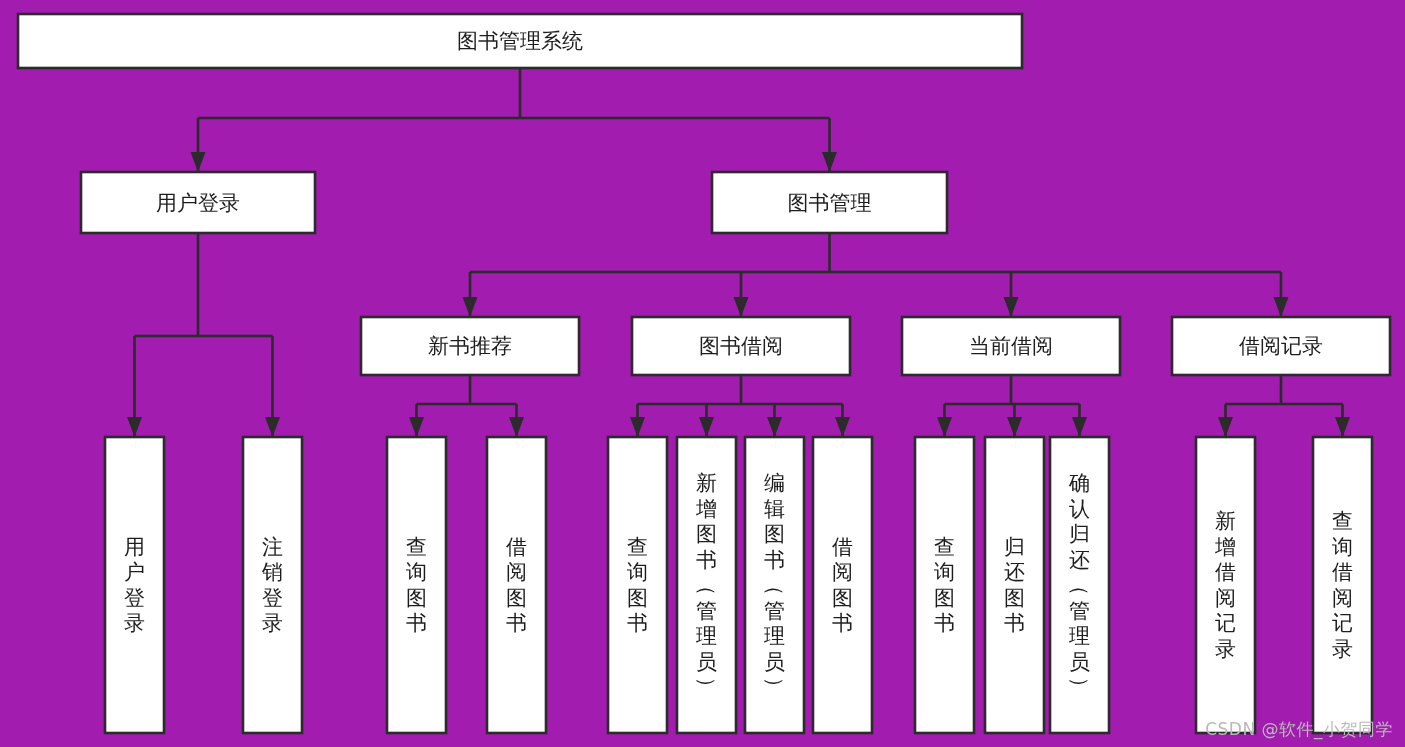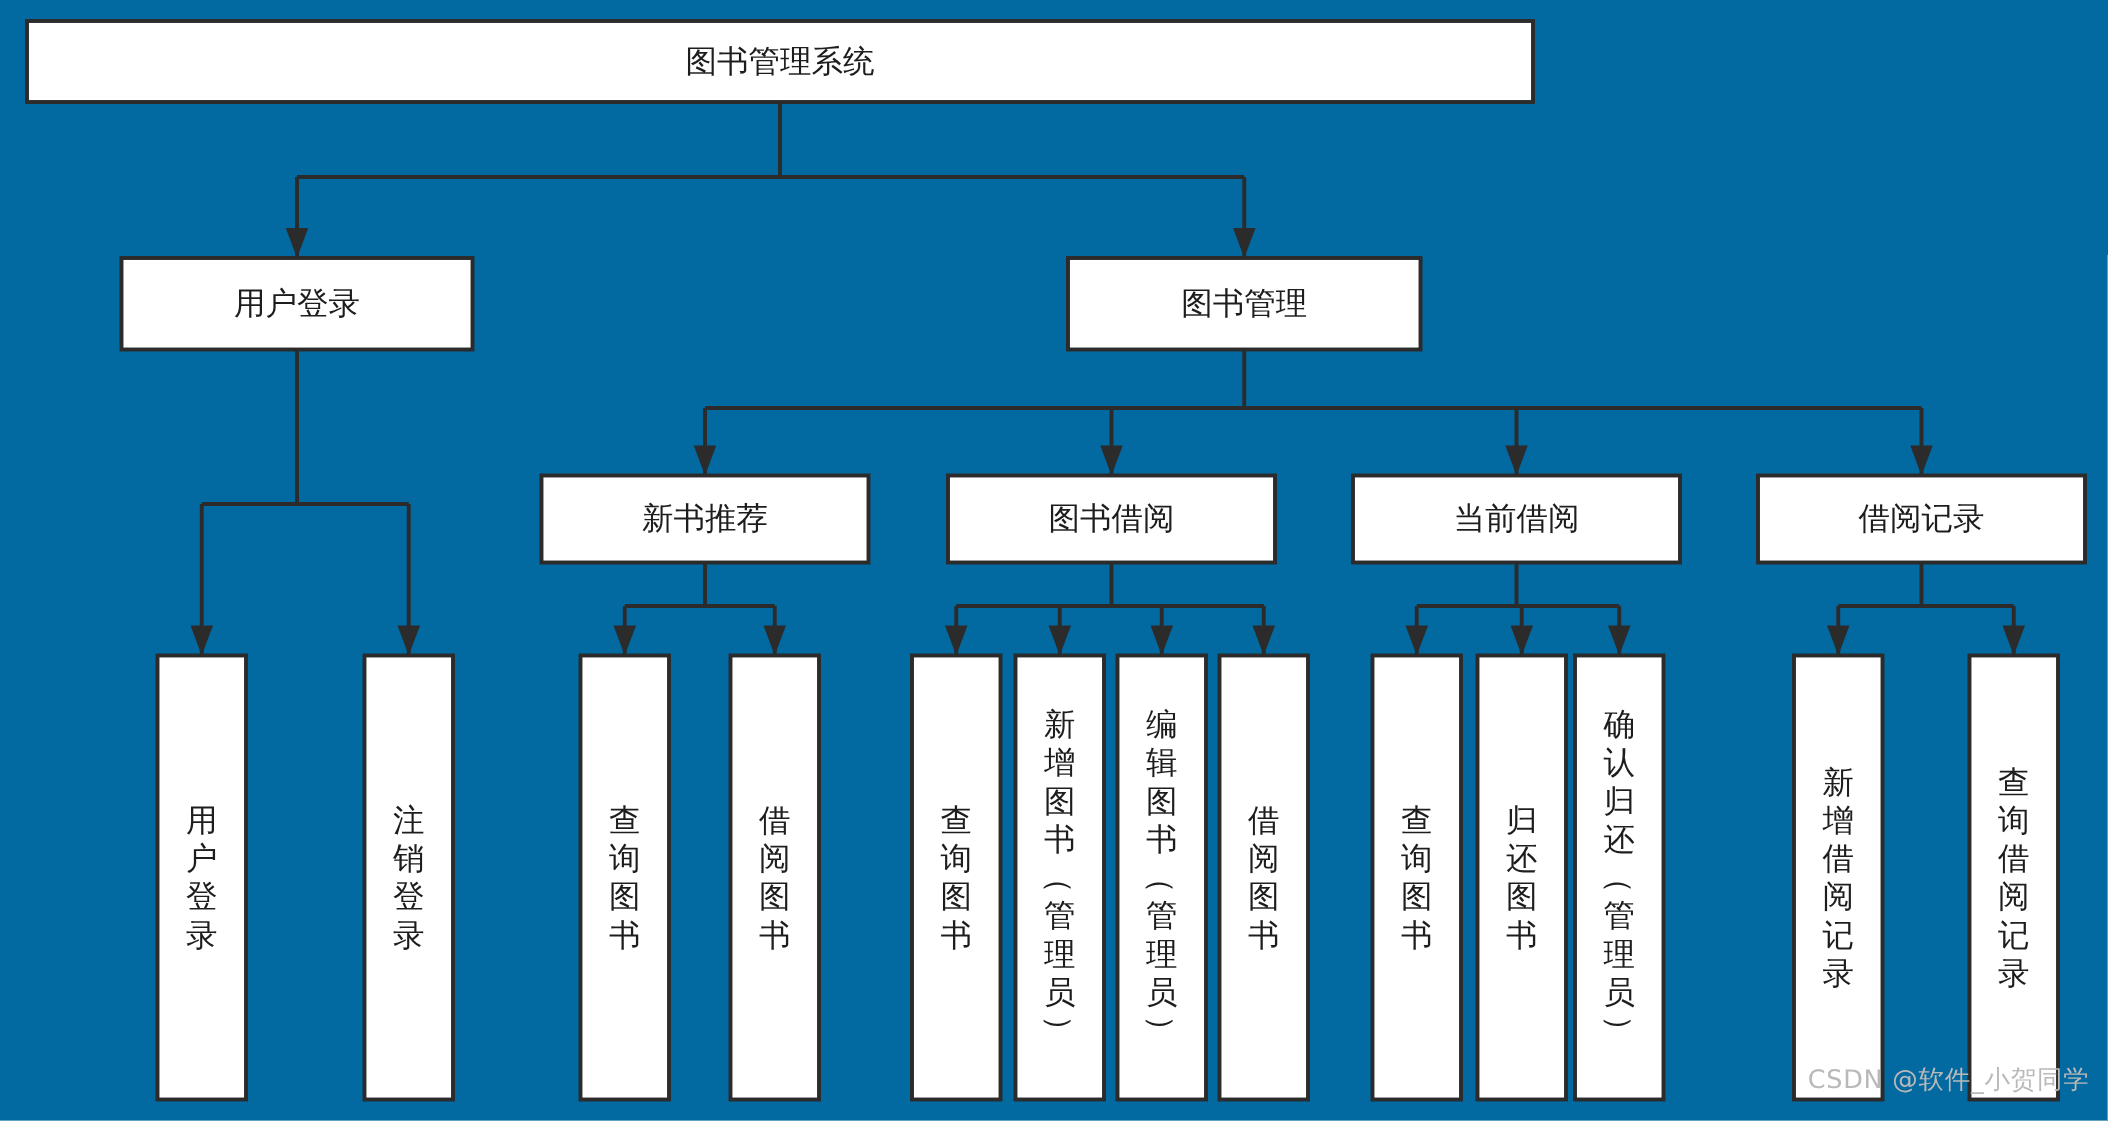--- a/index.html
+++ b/index.html
@@ -11,21 +11,21 @@
   body {
     width: 1405px;
     height: 747px;
     overflow: hidden;
     font-family: "DejaVu Sans", "Liberation Sans", sans-serif;
   }
   #diagram-root {
     position: relative;
     width: 1405px;
     height: 747px;
-    background: #0369a1;
+    background: #a21caf;
   }
   svg.diagram-canvas {
     position: absolute;
     top: 0;
     left: 0;
     width: 1405px;
     height: 747px;
     display: block;
   }
   .node-box {
@@ -52,21 +52,21 @@
   }
   .node-label-v text {
     fill: #1d1d1d;
     font-family: "DejaVu Sans", "Liberation Sans", sans-serif;
     font-size: 21px;
     text-anchor: middle;
   }
   .watermark-text {
     position: absolute;
     right: 12px;
-    bottom: 16px;
+    bottom: 6px;
     font-family: "DejaVu Sans", "Liberation Sans", sans-serif;
     font-size: 17px;
     color: #b9b9b9;
     white-space: nowrap;
     letter-spacing: 0.5px;
     user-select: none;
   }
 </style>
 </head>
 <body>

